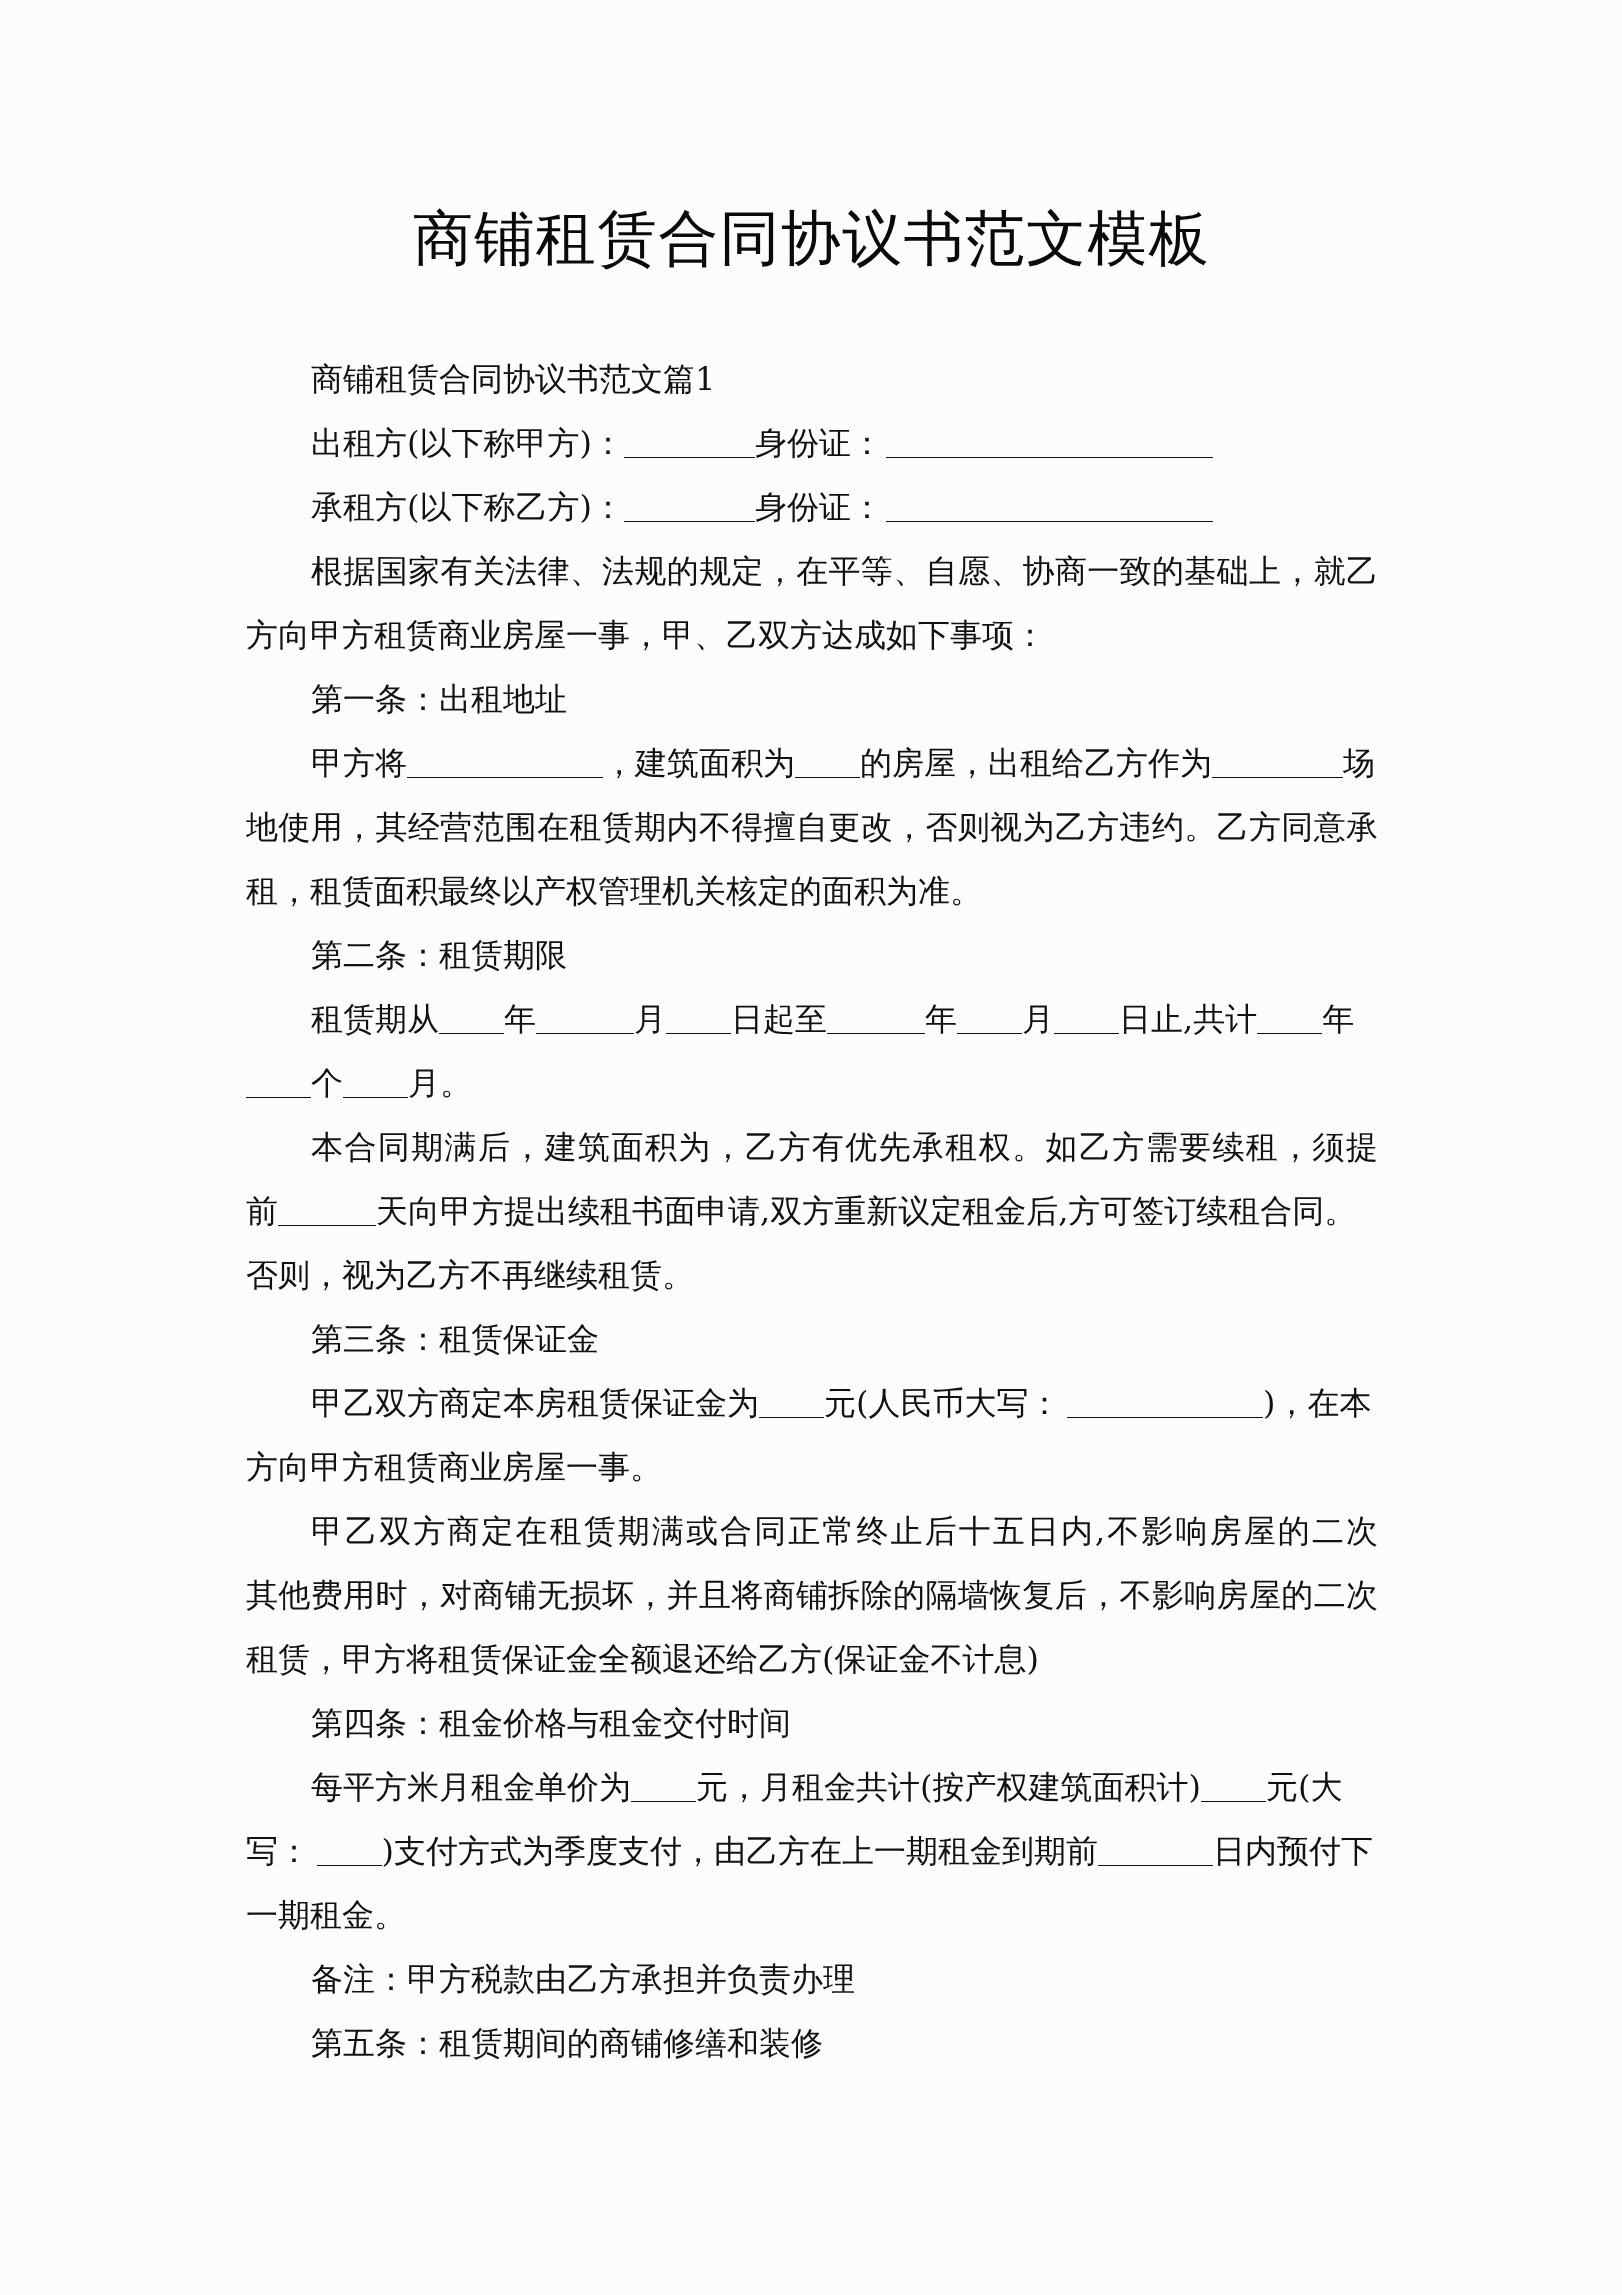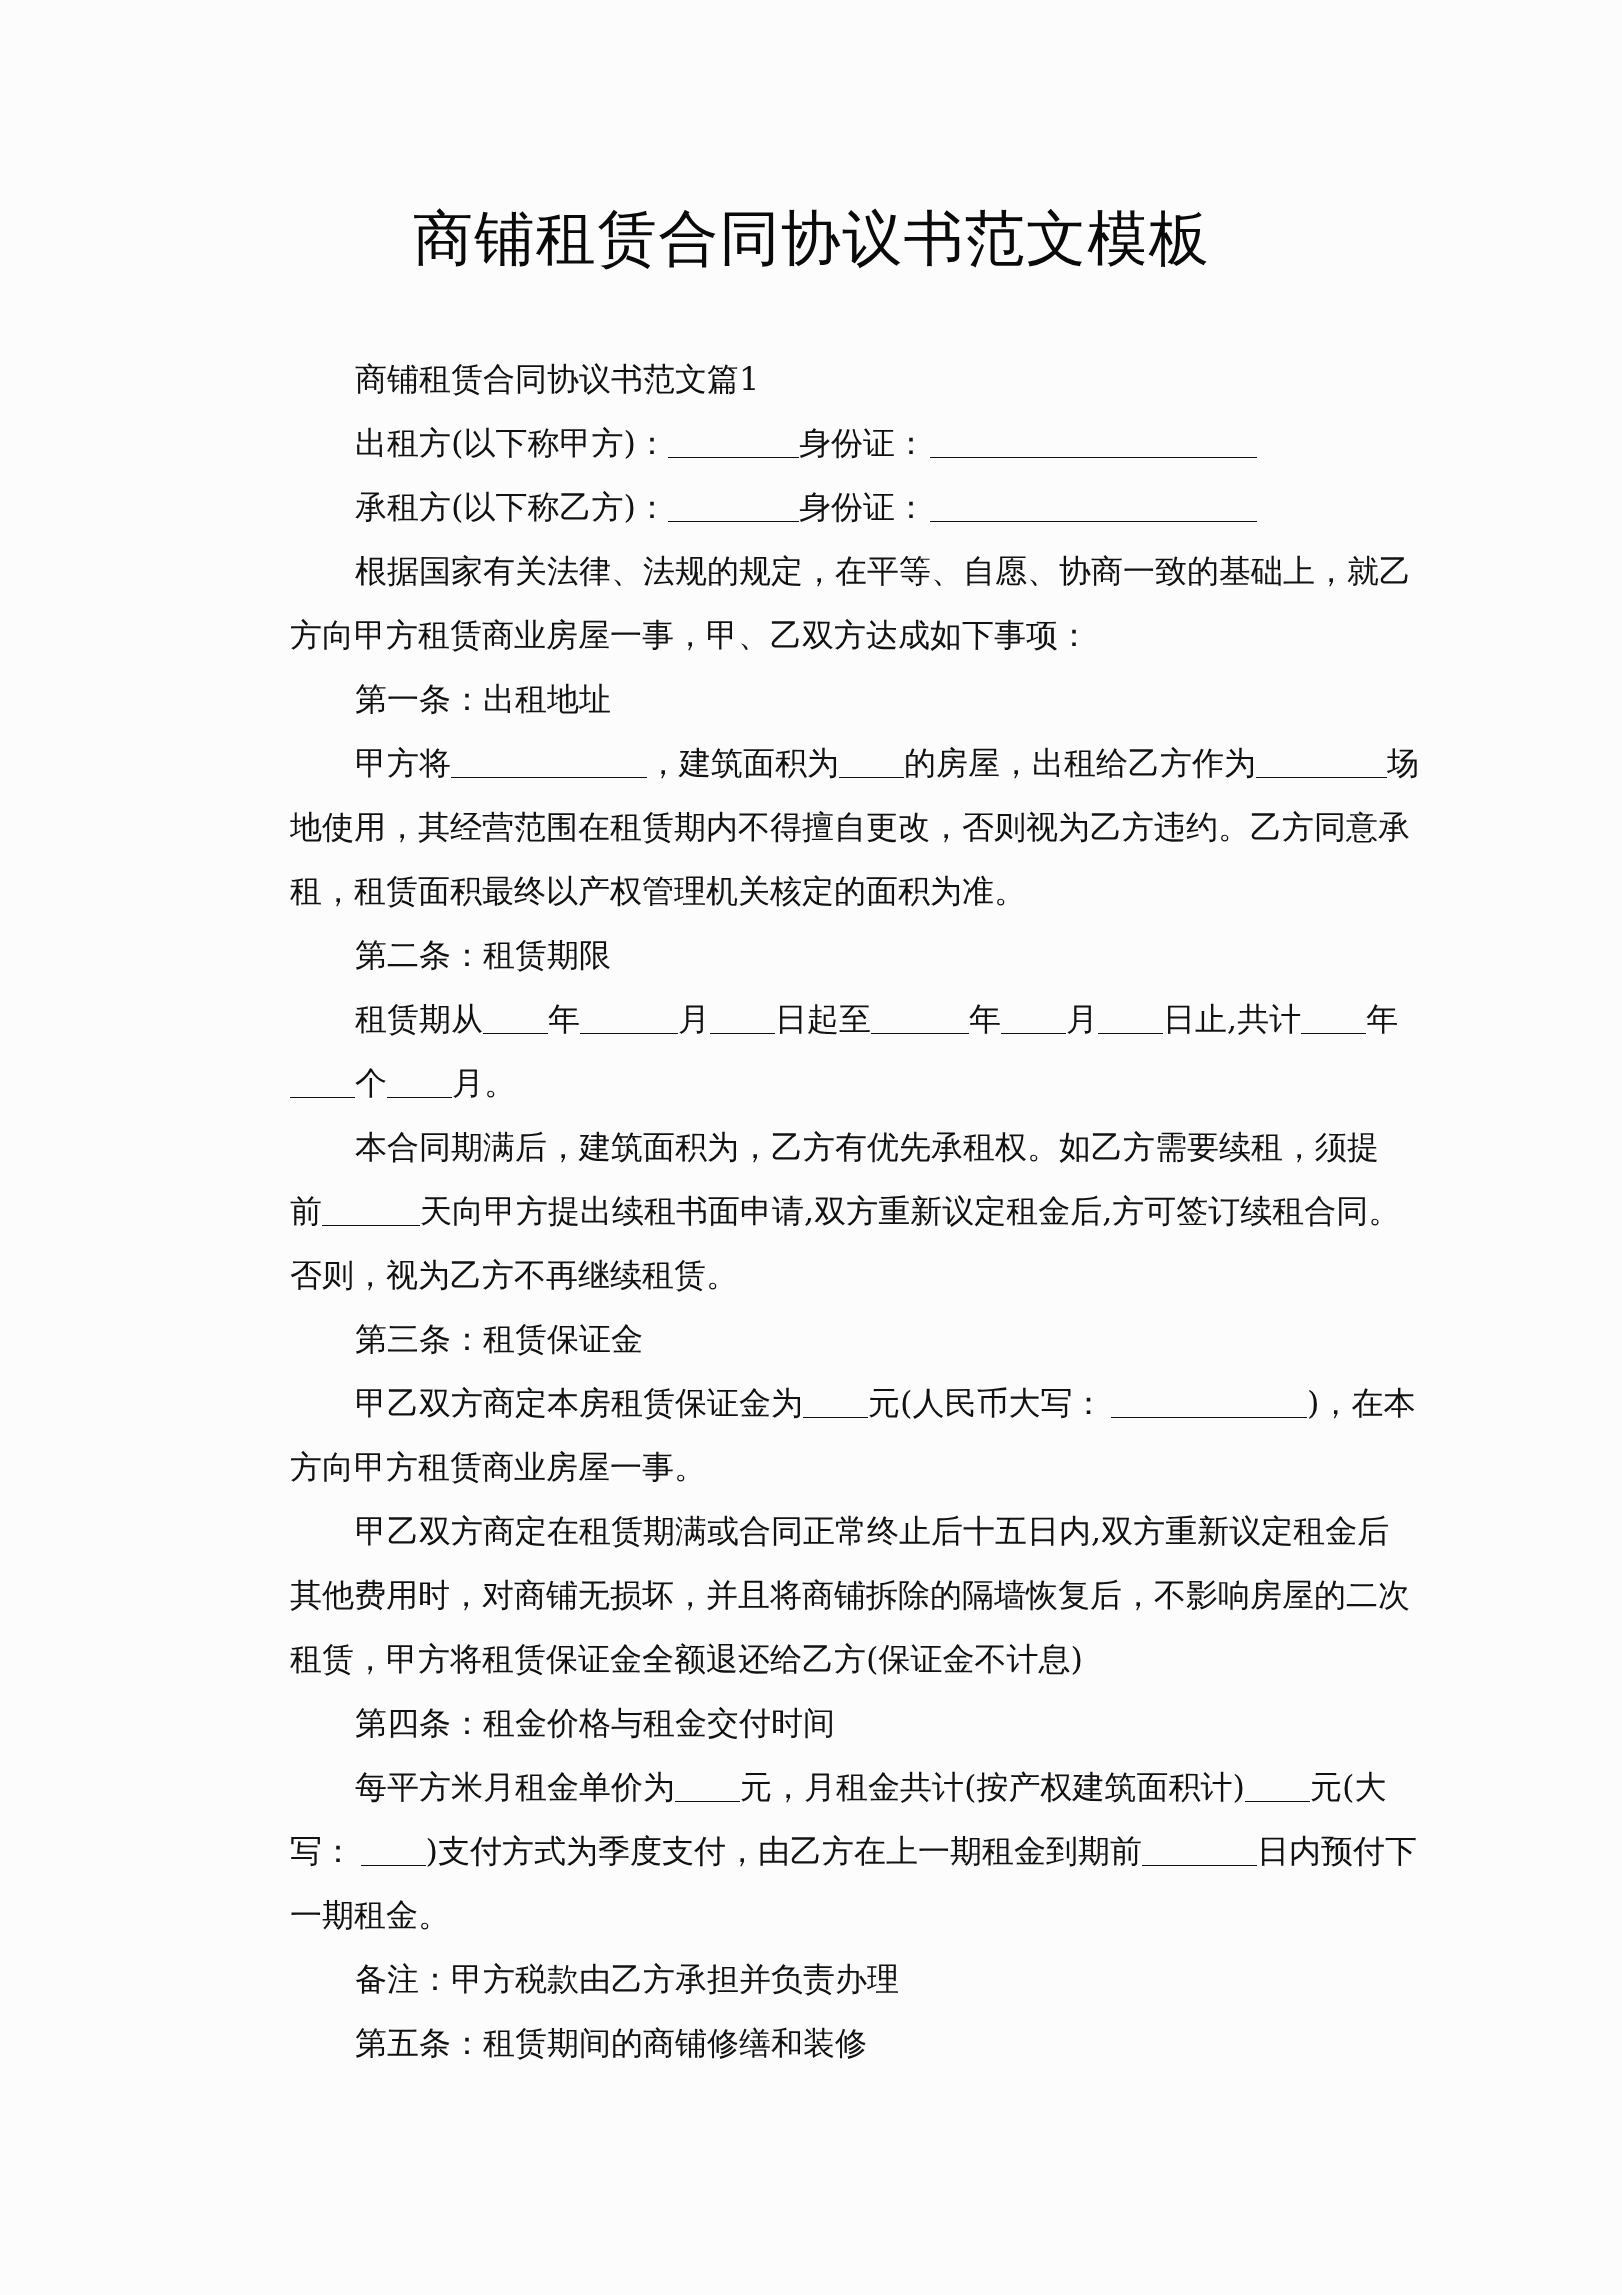--- a/index.html
+++ b/index.html
@@ -40,21 +40,20 @@
       left: 246px;
       top: 347px;
       width: 1132px;
     }
     .line {
       height: 64px;
       line-height: 64px;
       font-size: 32px;
       white-space: nowrap;
       overflow: visible;
-      margin-left: 44px;
     }
     .line.indent { padding-left: 65px; }
     .line.justify {
       text-align: justify;
       text-align-last: justify;
     }
     .blank {
       display: inline-block;
       border-bottom: 1.3px solid #111;
       height: 0.95em;
@@ -107,21 +106,21 @@
     </div>
     <div class="line">否则，视为乙方不再继续租赁。</div>
 
     <div class="line indent">第三条：租赁保证金</div>
 
     <div class="line indent">
       <span>甲乙双方商定本房租赁保证金为</span><span class="blank" style="width:65px"></span><span>元(人民币大写：</span><span class="blank" style="width:196px;margin-left:6.5px"></span><span>)，在本</span>
     </div>
     <div class="line">方向甲方租赁商业房屋一事。</div>
 
-    <div class="line indent justify">甲乙双方商定在租赁期满或合同正常终止后十五日内,双方重新议定租金后</div>
+    <div class="line indent justify">甲乙双方商定在租赁期满或合同正常终止后十五日内,不影响房屋的二次</div>
     <div class="line justify">其他费用时，对商铺无损坏，并且将商铺拆除的隔墙恢复后，不影响房屋的二次</div>
     <div class="line">租赁，甲方将租赁保证金全额退还给乙方(保证金不计息)</div>
 
     <div class="line indent">第四条：租金价格与租金交付时间</div>
 
     <div class="line indent">
       <span>每平方米月租金单价为</span><span class="blank" style="width:65px"></span><span>元，月租金共计(按产权建筑面积计)</span><span class="blank" style="width:65px"></span><span>元(大</span>
     </div>
     <div class="line">
       <span>写：</span><span class="blank" style="width:65px;margin-left:6.5px"></span><span>)支付方式为季度支付，由乙方在上一期租金到期前</span><span class="blank" style="width:115px"></span><span>日内预付下</span>

